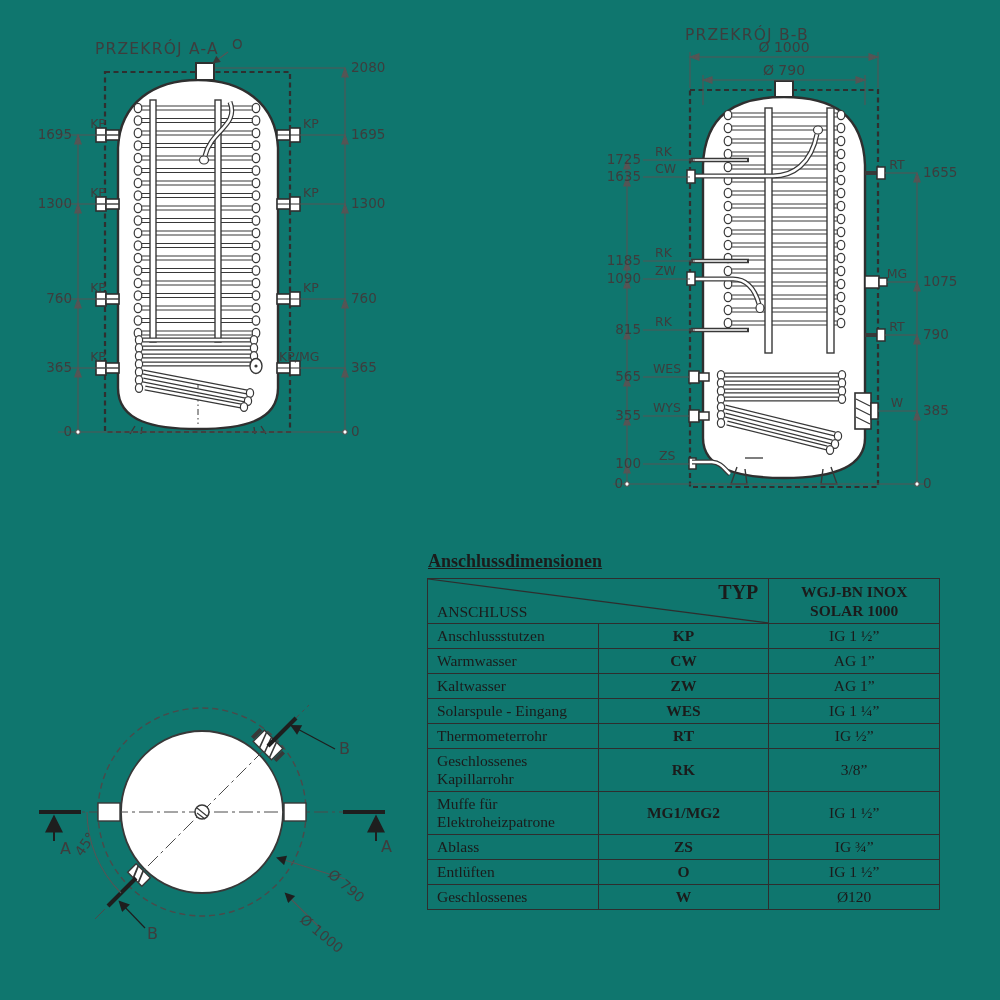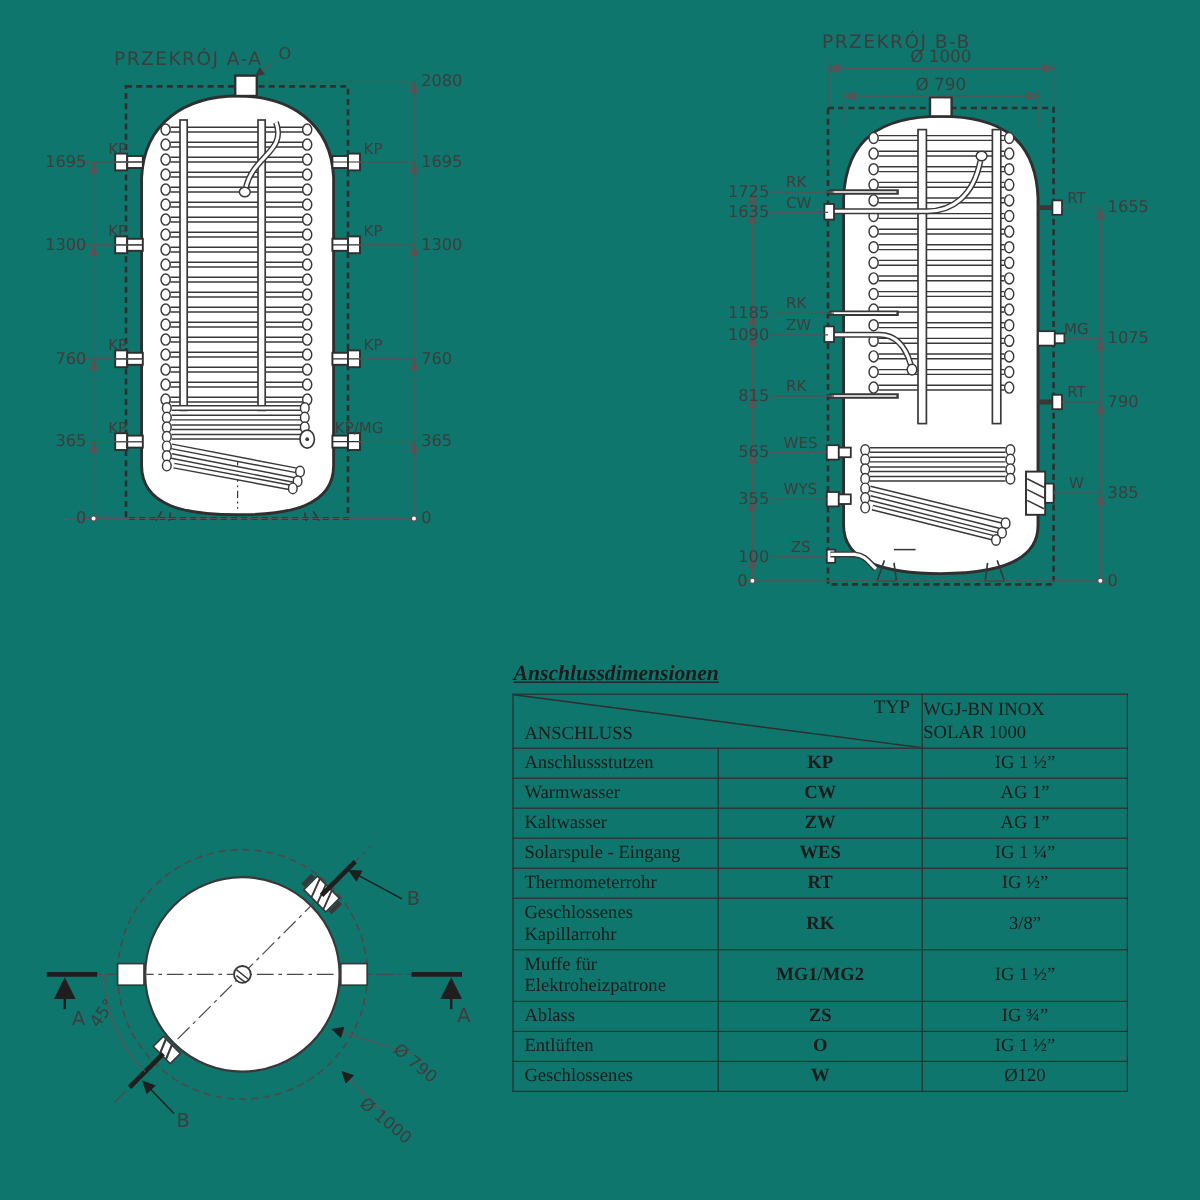--- a/index.html
+++ b/index.html
@@ -10,31 +10,31 @@
   .t12{font-size:12.5px;}
   .t13{font-size:13.5px;}
   .t15{font-size:15.5px;letter-spacing:1.2px;}
   .t16{font-size:16px;}
   .t14{font-size:14px;}
   .dim{stroke:#555;stroke-width:1.1;fill:none;}
   .draw{stroke:#383838;fill:none;}
   #volume-label{font-family:"DejaVu Sans",sans-serif;font-size:62px;color:#0c0c0c;letter-spacing:0px;}
   
   #conn-block{width:515px;color:#1b1b1b;font-family:"Liberation Serif","DejaVu Serif",serif;}
-  #conn-title{font-size:18px;font-weight:bold;text-decoration:underline;margin:0 0 6px 1px;font-style:italic;}
+  #conn-title{font-size:18px;font-weight:bold;text-decoration:underline;margin:0 0 6px 1px;}
   table.conn{border-collapse:collapse;width:513px;table-layout:fixed;}
   table.conn td,table.conn th{border:1.6px solid #2e2e2e;font-size:15.5px;padding:0;}
   table.conn .c-name{width:243px;text-align:left;padding:3px 6px 3px 9px;}
   table.conn .c-type{width:105px;text-align:center;font-weight:bold;}
   table.conn .c-size{width:165px;text-align:center;}
   .hdr-diag{position:relative;height:44px;}
   .hdr-diag svg{position:absolute;left:0;top:0;width:100%;height:100%;}
-  .hdr-typ{position:absolute;top:2px;right:10px;font-weight:normal;font-size:16px;margin-left:48px;}
+  .hdr-typ{position:absolute;top:2px;right:10px;font-weight:bold;font-size:20px;margin-left:48px;}
   .hdr-anschluss{position:absolute;bottom:2px;left:9px;font-weight:normal;font-size:15.5px;}
-  .hdr-model{font-weight:normal;white-space:pre-line;line-height:1.25;font-size:15.5px;}
+  .hdr-model{font-weight:bold;text-align:center;white-space:pre-line;line-height:1.25;font-size:15.5px;}
 </style>
 </head>
 <body>
 
 <div id="stage">
 
   <svg class="abs" style="left:25px;top:30px;" width="375" height="415" viewBox="0 0 375 415">
     <defs>
       <marker id="mArr" viewBox="0 0 10 10" refX="9" refY="5" markerWidth="9" markerHeight="7" orient="auto-start-reverse">
         <path d="M0,0 L10,5 L0,10 Z" fill="#383838"></path>

